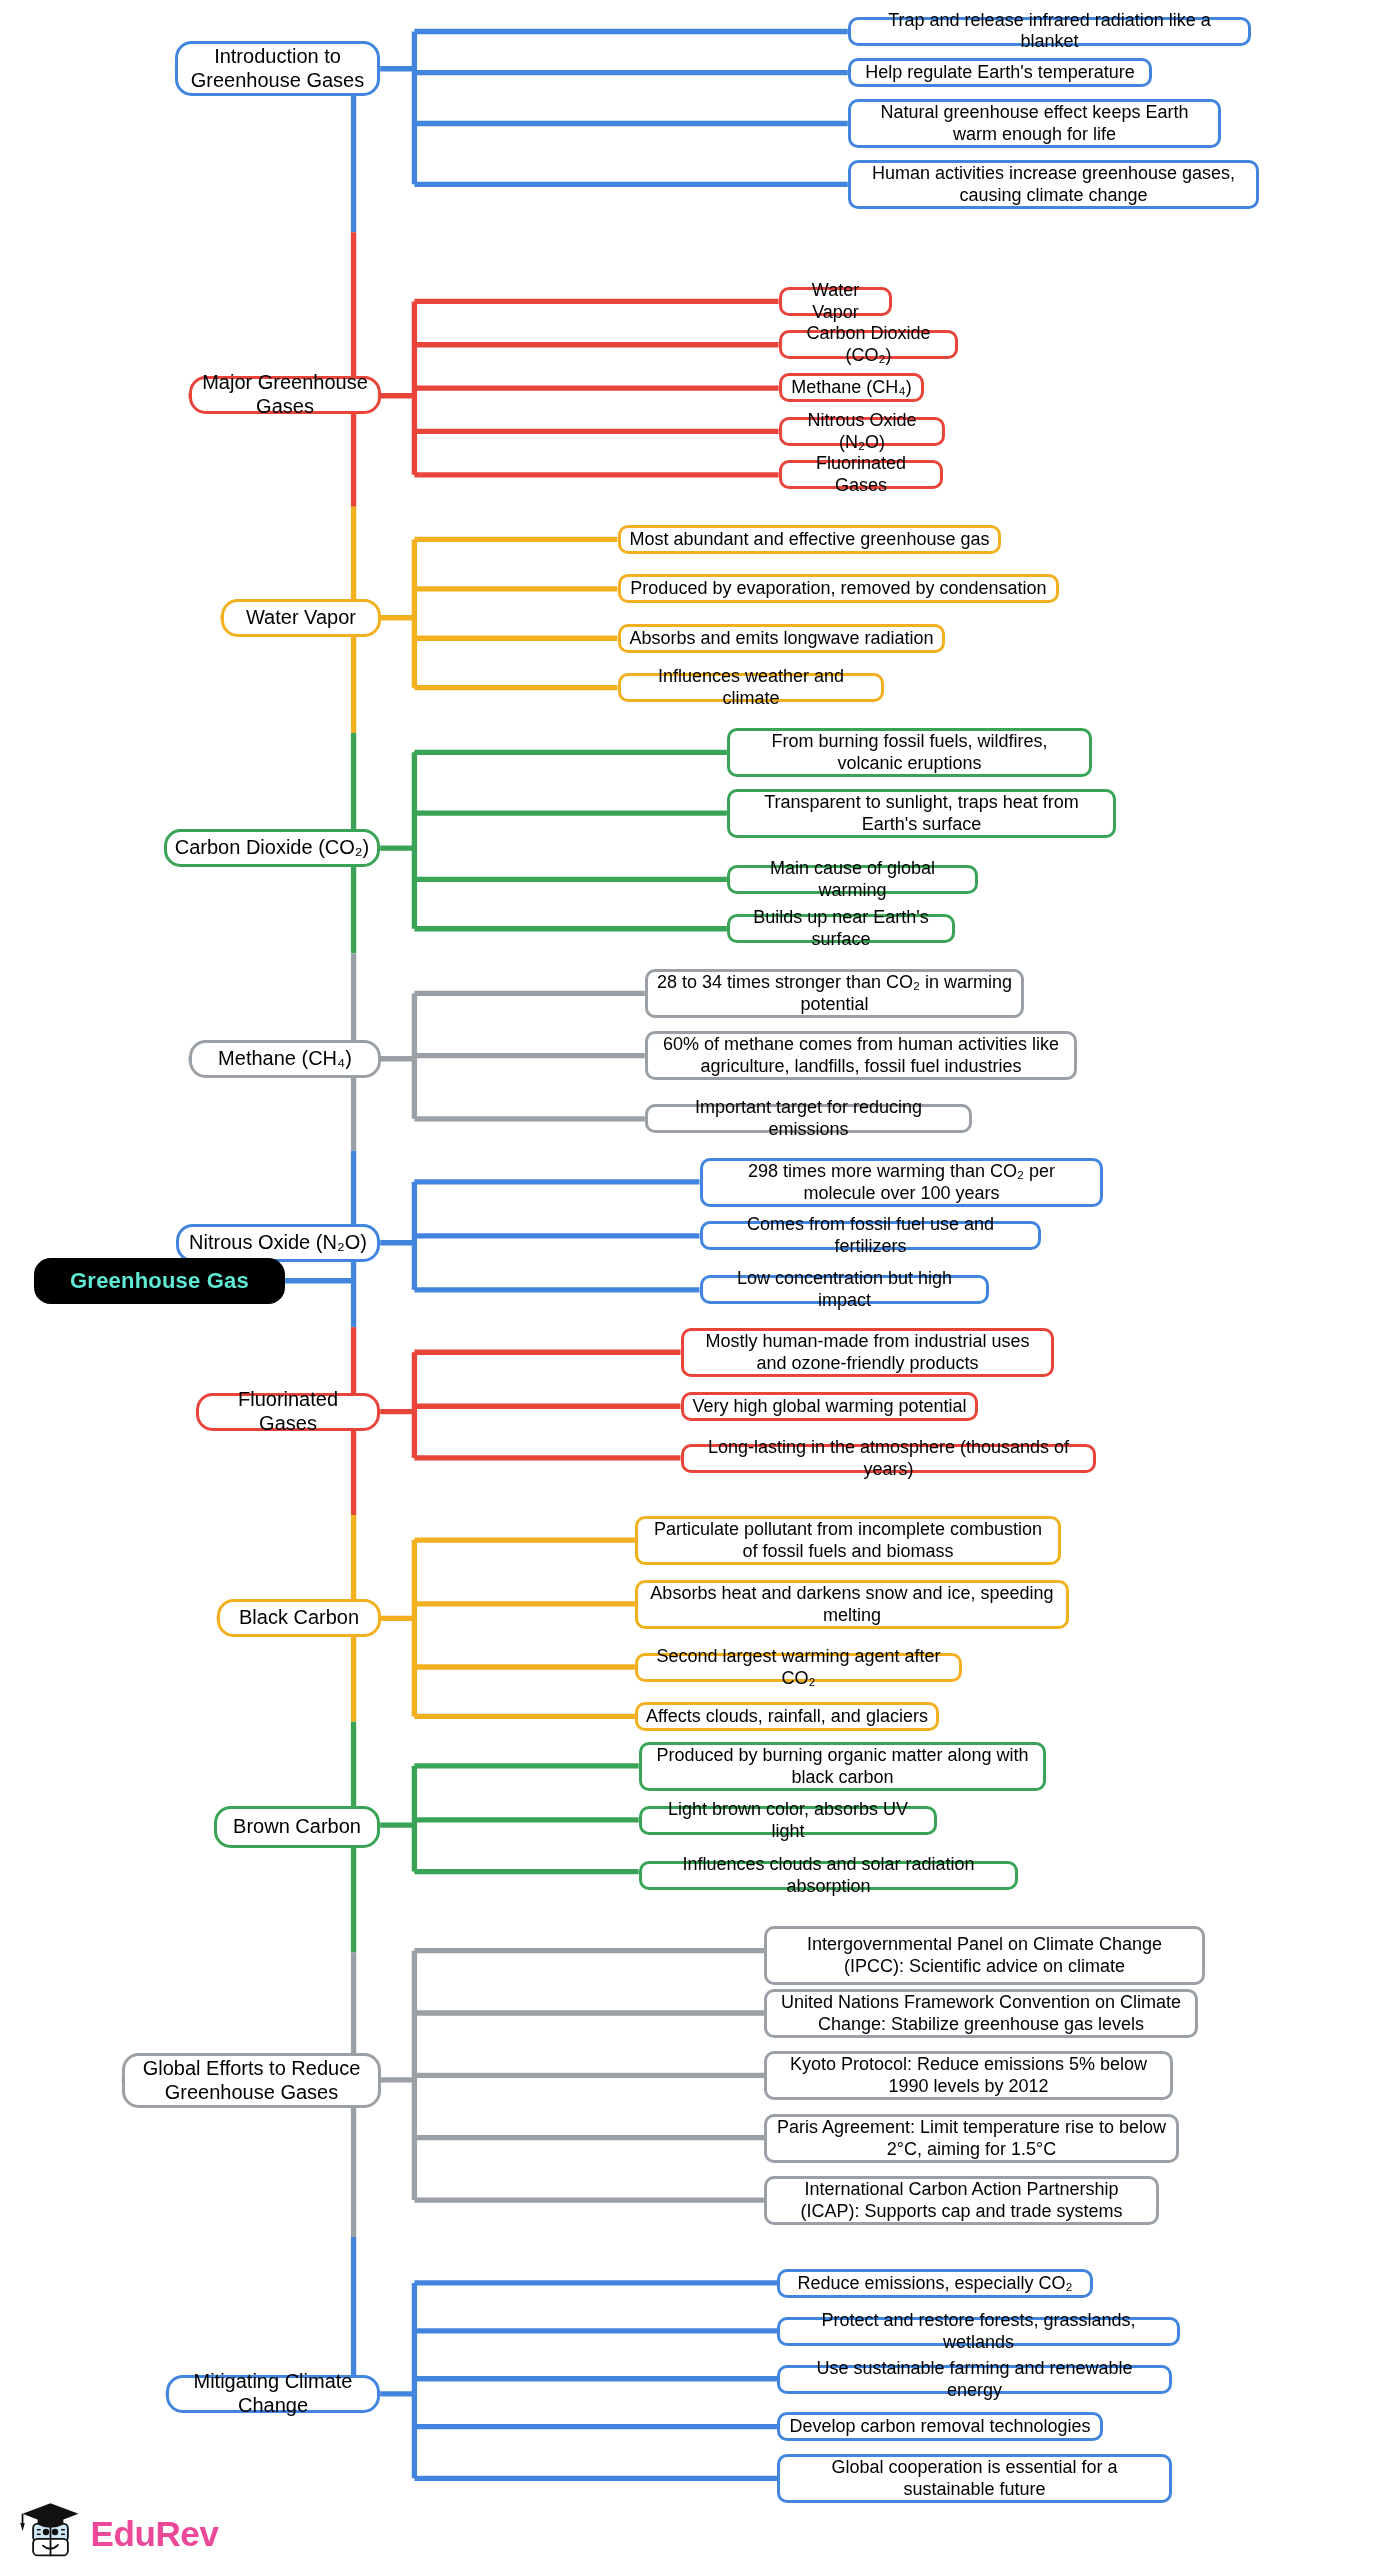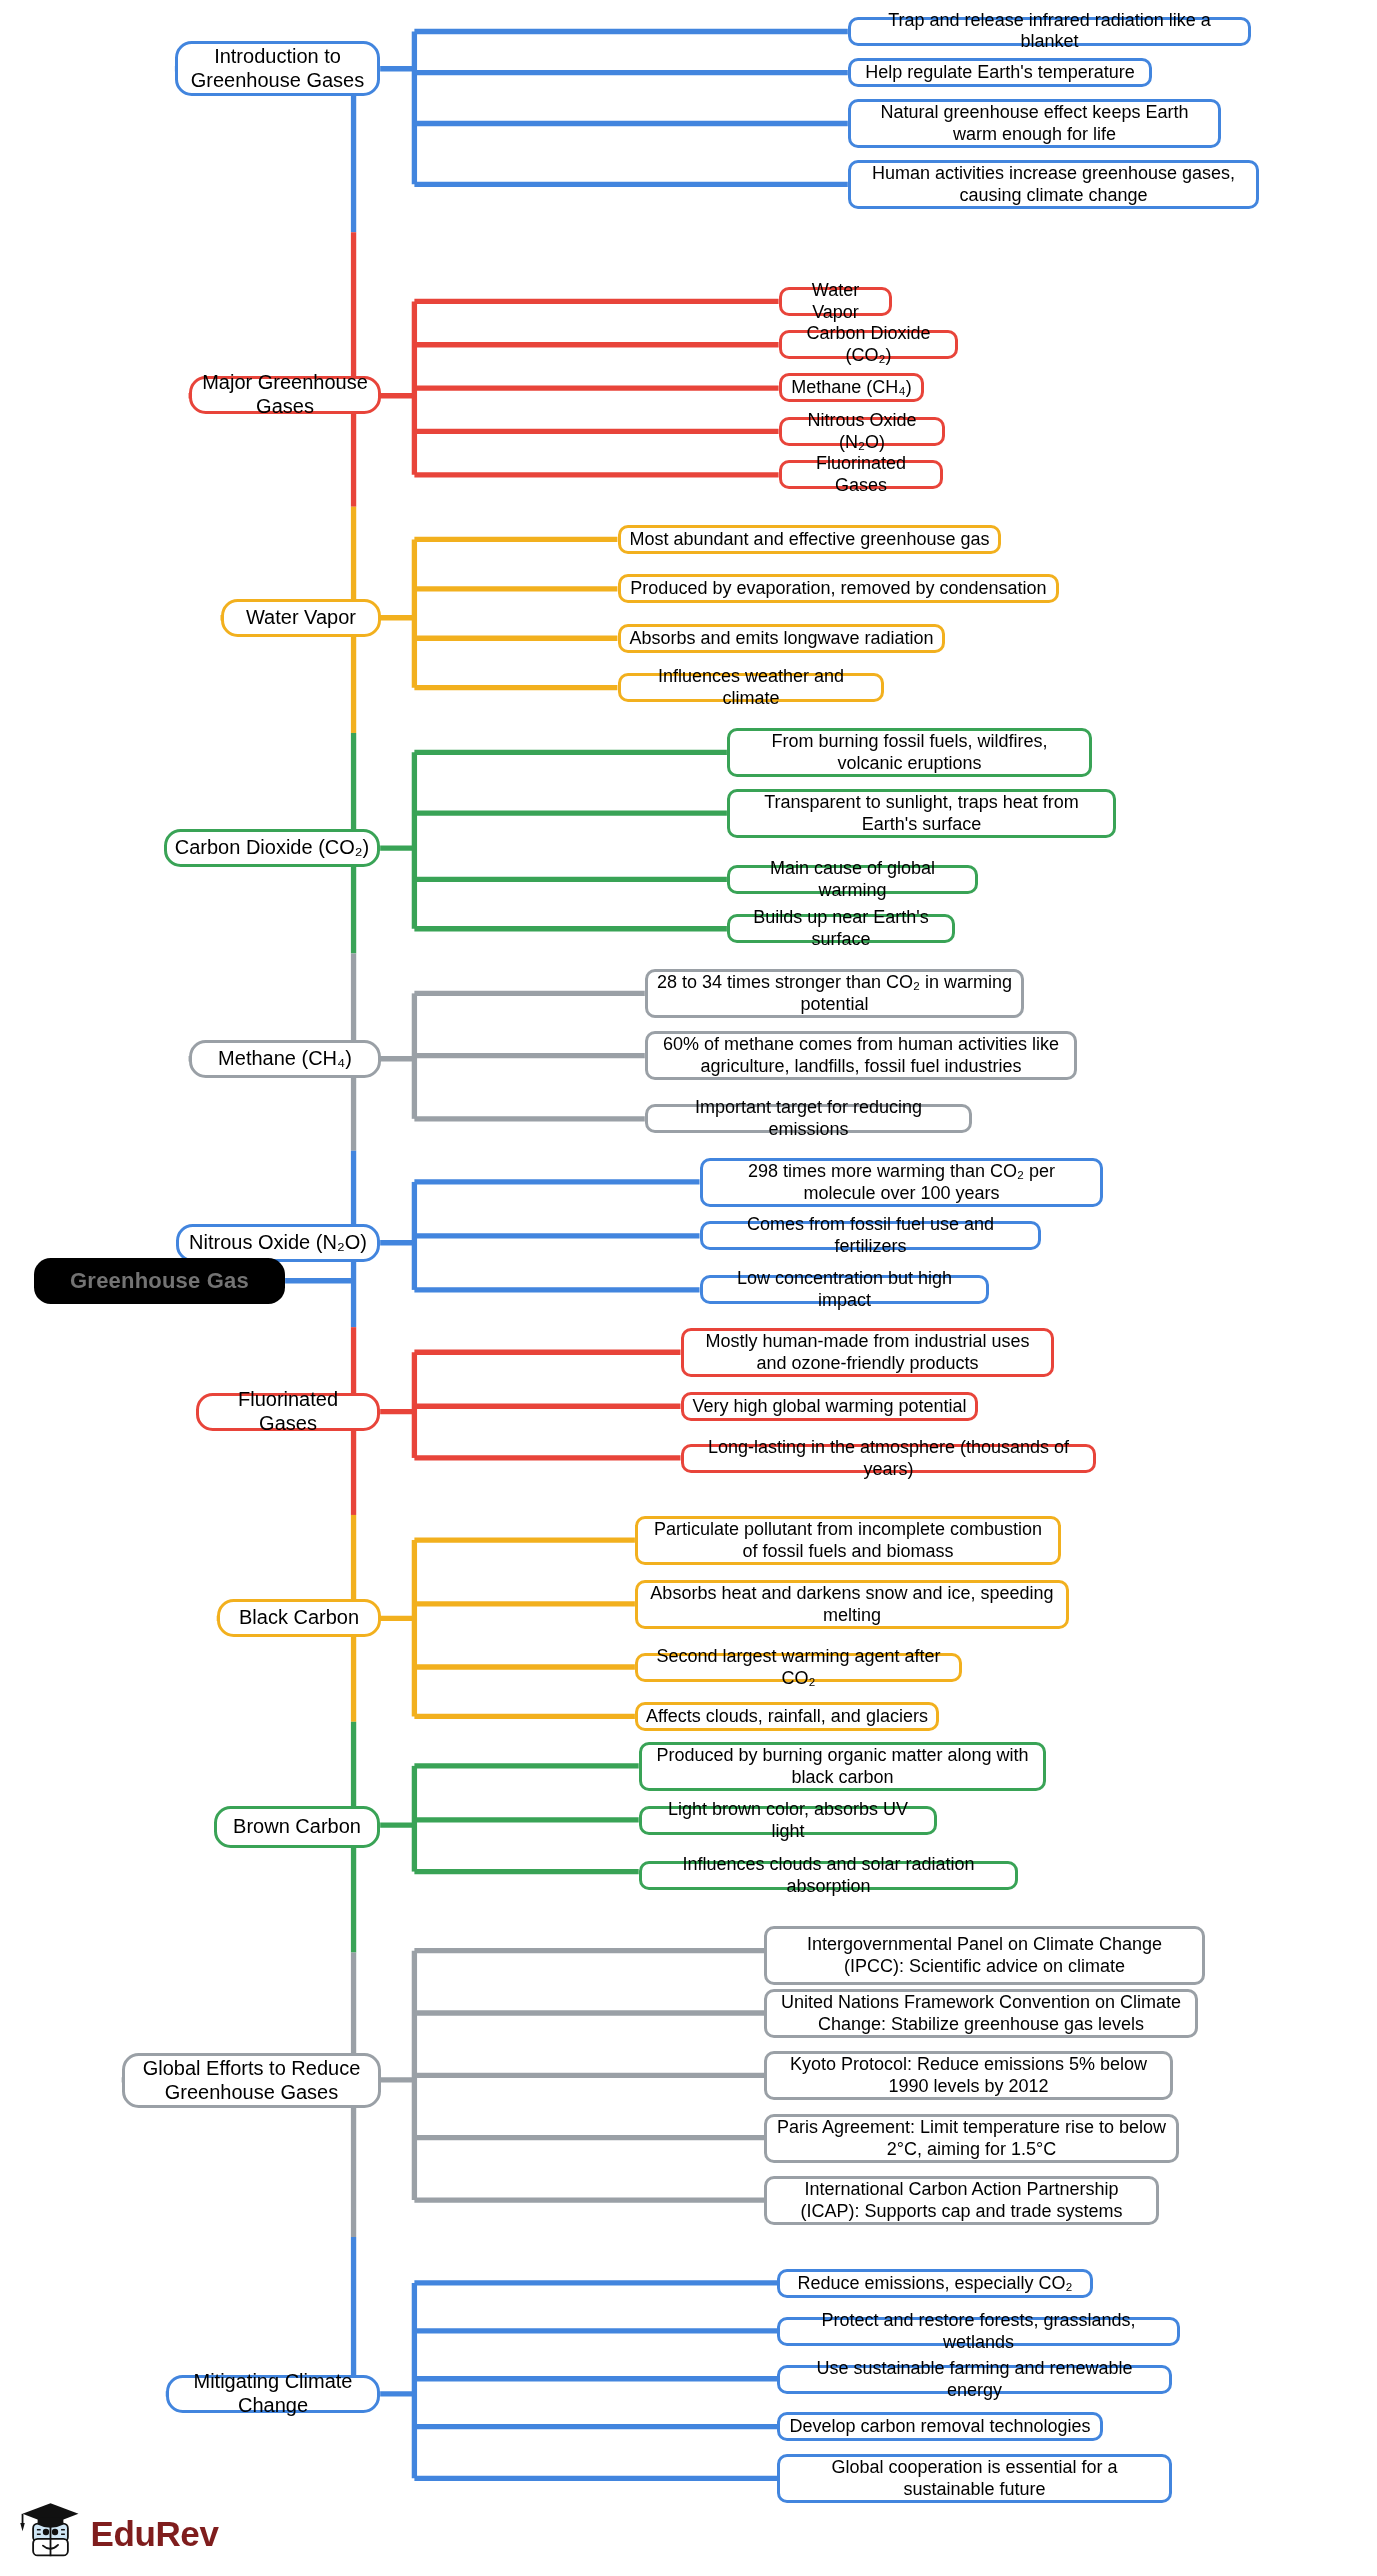--- a/index.html
+++ b/index.html
@@ -32,39 +32,39 @@
     line-height: 1.18;
     color: #000000;
     padding: 2.3px 7.6px;
   }
   .root-node {
     position: absolute;
     display: flex;
     align-items: center;
     justify-content: center;
     background: #000000;
-    color: #737373;
+    color: #5eead4;
     font-weight: bold;
     border-radius: 16.7px;
     letter-spacing: 0.2px;
   }
   .branch { border-width: 3.8px; border-radius: 16.7px; font-size: 20px; }
   .leaf   { border-width: 3px; border-radius: 10px; font-size: 18px; }
 
   
   .logo {
     position: absolute;
     display: flex;
     align-items: center;
     gap: 7.6px;
   }
   .logo-text {
     font-size: 35px;
     font-weight: bold;
-    color: #7f1d1d;
+    color: #ec4899;
     letter-spacing: -0.4px;
     line-height: 1;
   }
 </style>
 </head>
 <body>
 
 <div id="canvas">
 
   <svg class="wires" id="wires" viewBox="0 0 1811 3387" width="1377" height="2576">

